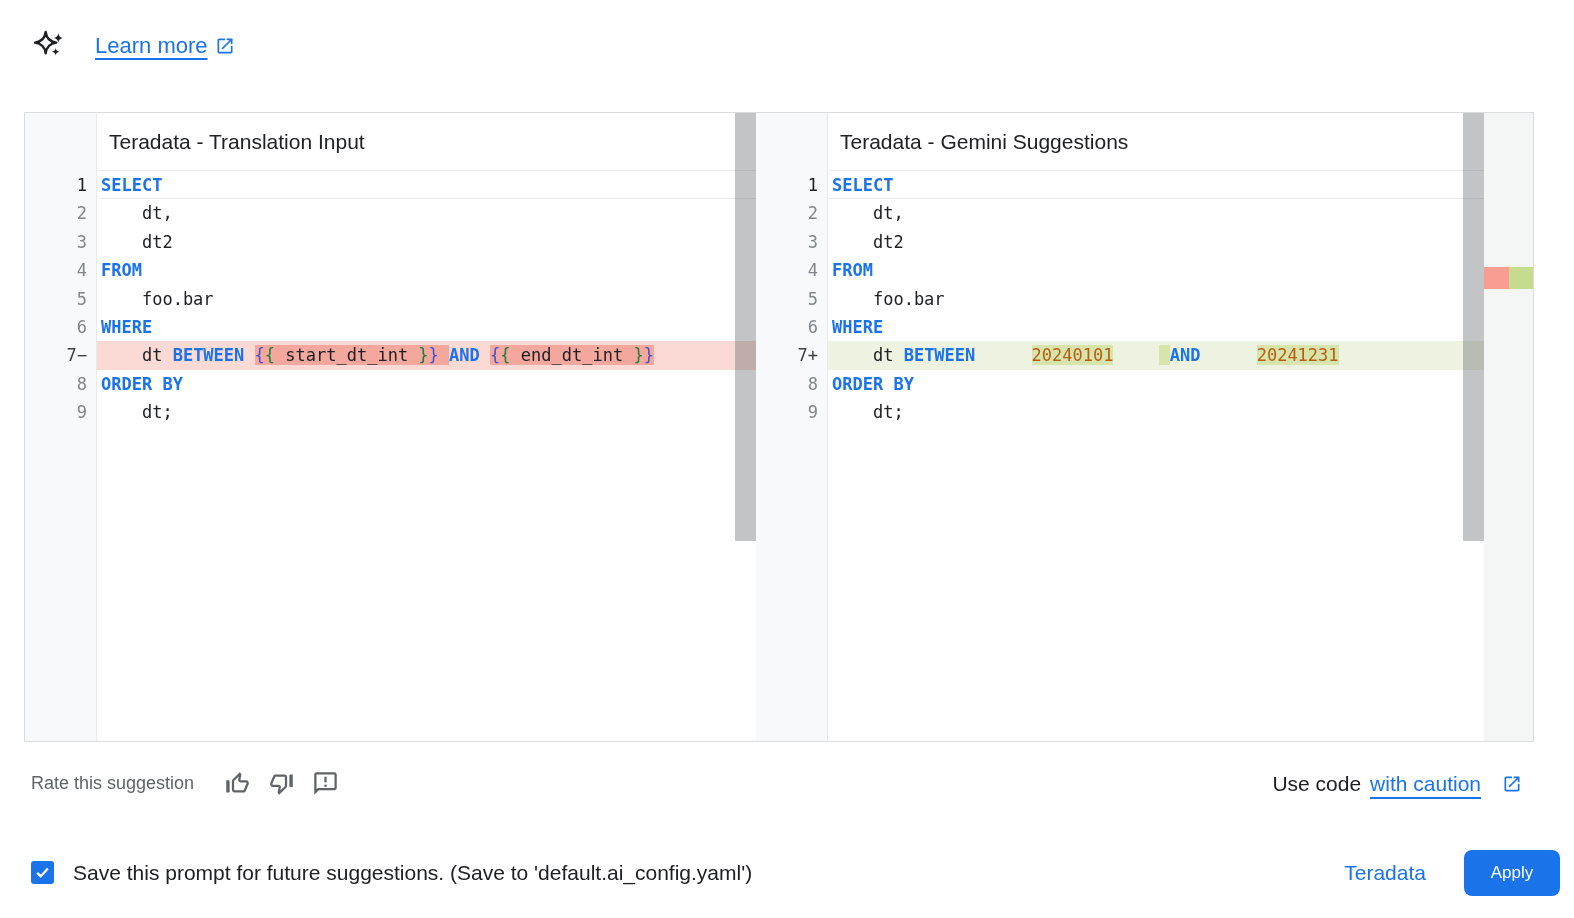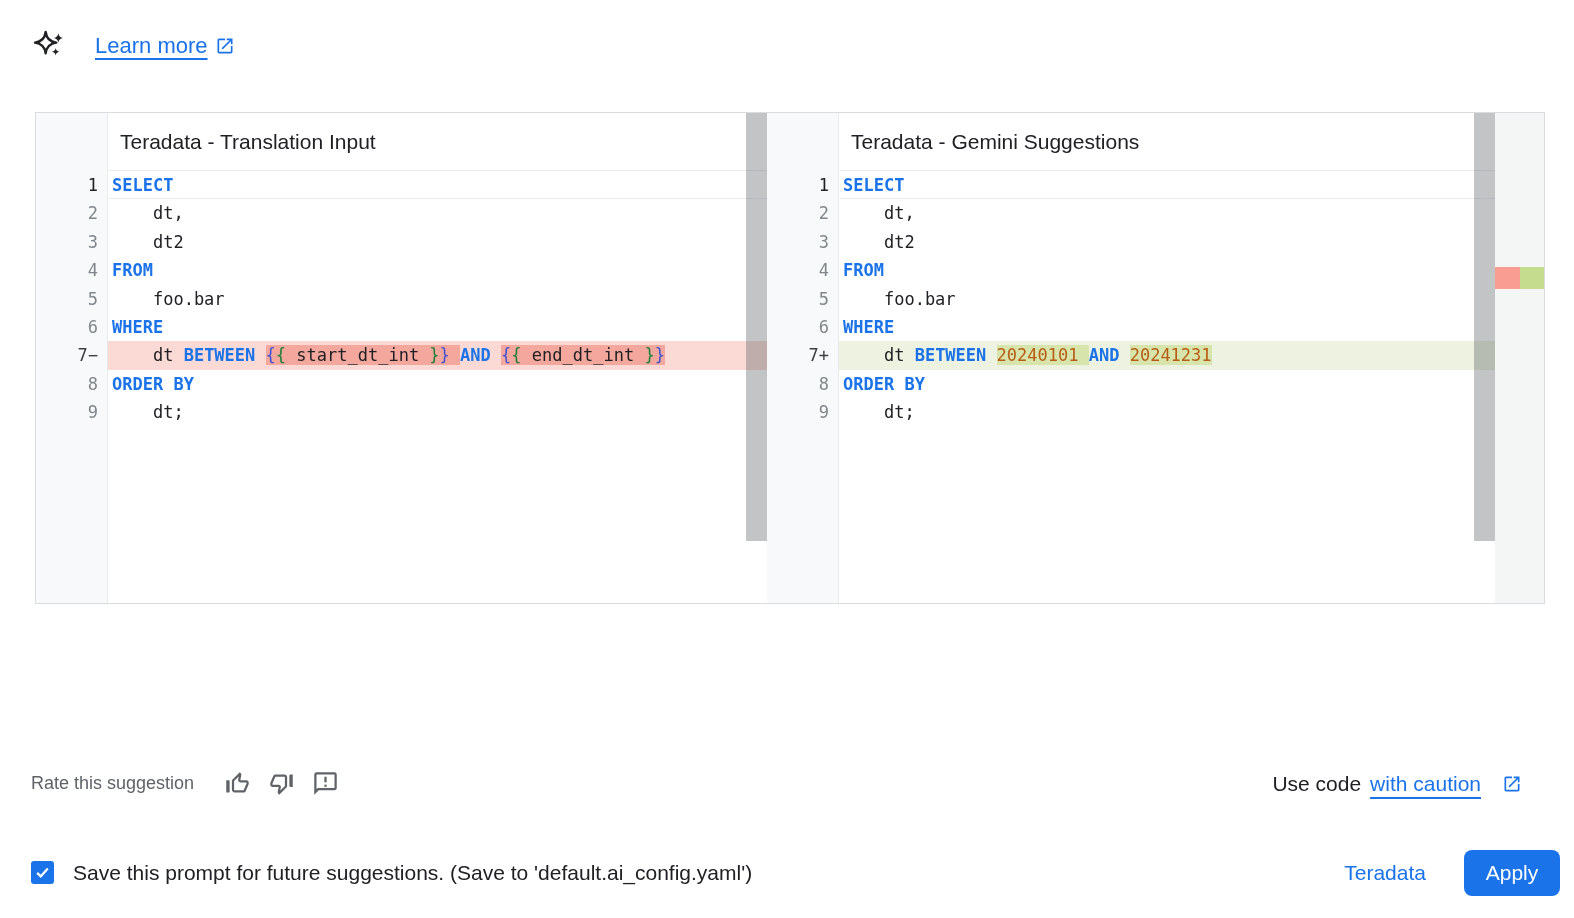--- a/index.html
+++ b/index.html
@@ -29,21 +29,21 @@
   .top-header{ position:absolute; left:33px; top:30px; display:flex; align-items:center; }
   .sparkle{ width:32px; height:32px; flex:none; }
   .page-title{ margin-left:24px; font-size:23px; color:#202124; }
   .learn-more{ margin-left:30px; display:flex; align-items:center; gap:7px;
     font-size:22px; font-weight:500; color:var(--accent-blue); cursor:pointer;
     background:none; border:none; font-family:inherit; }
   .learn-more .lm-text{ text-decoration:underline; text-decoration-thickness:2px; text-underline-offset:5px; }
   .ext-icon{ width:20px; height:20px; fill:var(--accent-blue); }
 
   
-  .diff{ position:absolute; left:35px; top:112px; width:1510px; height:492px;
+  .diff{ position:absolute; left:24px; top:112px; width:1510px; height:630px;
     border:1px solid #dadce0; background:#fff; display:flex; overflow:hidden; }
   .pane{ position:relative; height:100%; }
   .pane-left{ width:731px; flex:none; }
   .pane-right{ flex:1; }
   .gutter-bg{ position:absolute; left:0; top:0; bottom:0; width:72px;
     background:#f8f9fa; border-right:1px solid #e8eaed; z-index:0; }
   .pane-header{ position:relative; height:58px; display:flex; align-items:center;
     padding-left:84px; font-size:21px; color:#202124; z-index:1; background:transparent; }
 
   .rows{ position:relative; z-index:1; }
@@ -54,21 +54,21 @@
   .row.changed .ln{ color:#3c4043; }
   .code{ flex:1; padding-left:4px; color:#202124; }
   .row.first-line{ position:relative; }
   .row.first-line::before, .row.first-line::after{
     content:""; position:absolute; left:73px; right:0; height:1px; background:#e8eaed; }
   .row.first-line::before{ top:-1px; }
   .row.first-line::after{ bottom:0; }
   .row.removed .code{ background:var(--removed-line-bg); }
   .row.removed .hl{ background:var(--removed-word-bg); }
   .row.added .code{ background:var(--added-line-bg); }
-  .row.added .hl{ background:var(--added-word-bg); }
+  .row.added .hl{ background:var(--added-word-bg);margin-left:46px; }
   .tok-kw{ color:var(--keyword);font-weight:bold; }
   .tok-pl{ color:#202124; }
   .tok-num{ color:var(--number-literal); }
   .tok-brb{ color:var(--bracket-outer); }
   .tok-brg{ color:var(--bracket-inner); }
 
   .scrollbar{ position:absolute; top:0; right:0; width:21px; height:428px;
     background:rgba(95,99,104,0.38); z-index:3; cursor:pointer; }
   .pane-right .scrollbar{ right:49px; }
   .ruler{ position:absolute; top:0; right:0; bottom:0; width:49px;
@@ -98,21 +98,21 @@
     display:flex; align-items:center; }
   .checkbox{ width:23px; height:23px; border:none; border-radius:3px;
     background:var(--accent-blue); display:flex; align-items:center; justify-content:center;
     cursor:pointer; padding:0; flex:none; }
   .checkbox svg{ width:17px; height:17px; }
   .save-label{ margin-left:19px; font-size:21px; color:#202124; }
   .ab-spacer{ flex:1; }
   .dismiss-btn{ background:none; border:none; color:var(--accent-blue);
     font-size:21px; font-weight:500; font-family:inherit; margin-right:38px; cursor:pointer; }
   .apply-btn{ width:96px; height:46px; border:none; border-radius:8px;
-    background:var(--accent-blue); color:#fff; font-size:21px; font-weight:500;
+    background:var(--accent-blue); color:#fff; font-size:17px; font-weight:500;
     font-family:inherit; cursor:pointer; }
 </style>
 </head>
 <body>
 
 <div class="top-header">
   <svg class="sparkle" viewBox="0 0 24 24">
     <path d="M9.5 1.5 C10.2 7 13.5 9 17.5 9.5 C13.5 10 10.2 12 9.5 17.5 C8.8 12 5.5 10 1.5 9.5 C5.5 9 8.8 7 9.5 1.5 Z" fill="none" stroke="#202124" stroke-width="1.8" stroke-linejoin="round"></path>
     <path d="M19 2.5 C19.3 4.6 20.4 5.7 22.5 6 C20.4 6.3 19.3 7.4 19 9.5 C18.7 7.4 17.6 6.3 15.5 6 C17.6 5.7 18.7 4.6 19 2.5 Z" fill="#202124"></path>
     <path d="M17 13.5 C17.25 15.2 18.1 16.05 19.8 16.3 C18.1 16.55 17.25 17.4 17 19.1 C16.75 17.4 15.9 16.55 14.2 16.3 C15.9 16.05 16.75 15.2 17 13.5 Z" fill="#202124"></path>

